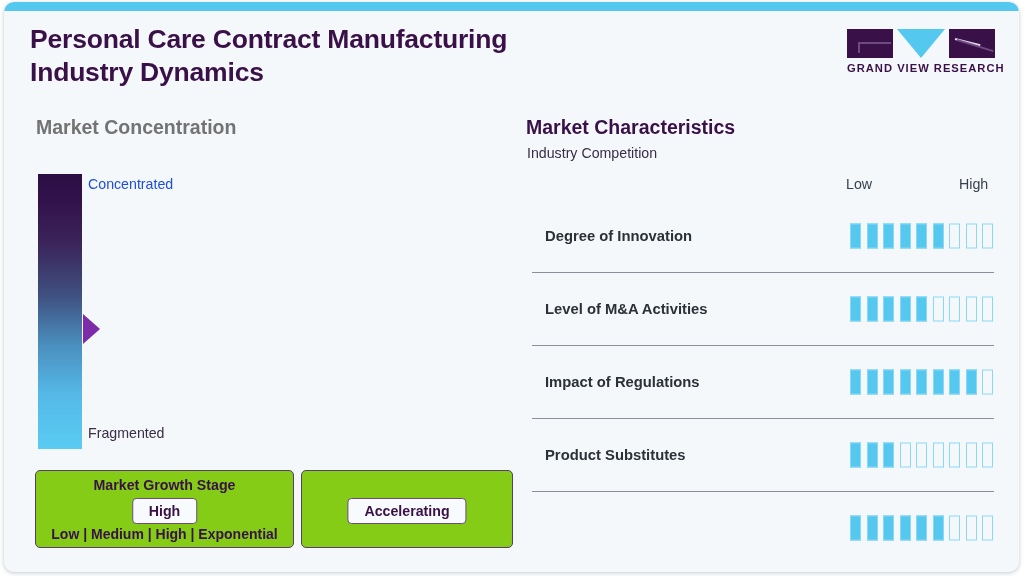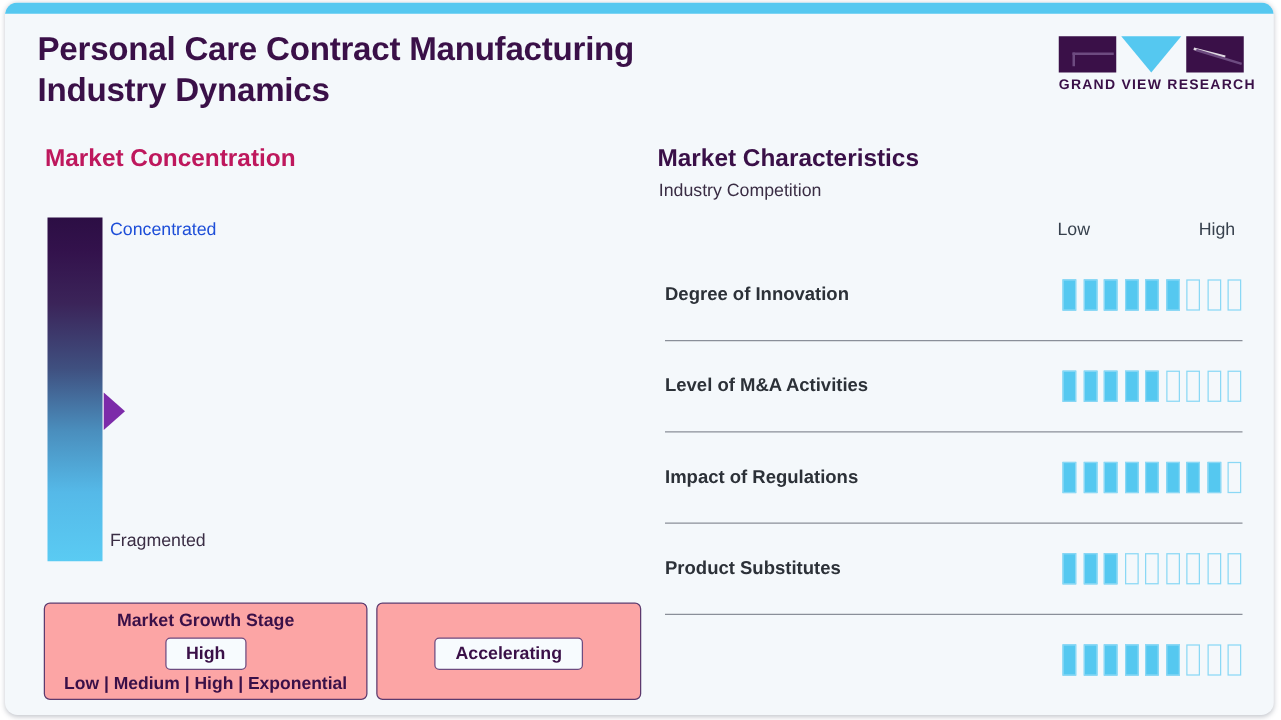--- a/index.html
+++ b/index.html
@@ -130,21 +130,21 @@
     white-space: nowrap;
   }
 
   
   #market-concentration-heading {
     position: absolute;
     left: 32px;
     top: 114px;
     font-size: 19.5px;
     font-weight: bold;
-    color: #be185d;
+    color: #737373;
   }
 
   #concentration-gradient-bar {
     position: absolute;
     left: 34px;
     top: 172px;
     width: 44px;
     height: 275px;
     background: linear-gradient(to bottom,
         #2c0e44 0%,
@@ -189,25 +189,25 @@
     font-size: 15px;
     font-weight: bold;
     color: #3a1048;
     line-height: 1.32;
   }
   #market-position-label .pos-line { display: block; }
 
   
   .metric-box {
     position: absolute;
-    top: 480px;
+    top: 468px;
     height: 78px;
     border: 1px solid #5c3a6e;
     border-radius: 5px;
-    background: #fca5a5;
+    background: #84cc16;
     box-sizing: border-box;
   }
   #market-growth-stage-box { left: 31px; width: 259px; }
   #pace-of-growth-box      { left: 297px; width: 212px; }
 
   .metric-box-title {
     position: absolute;
     top: 6px;
     left: 0;
     width: 100%;
@@ -282,21 +282,21 @@
   }
   .characteristic-row {
     position: relative;
     height: 72px;
   }
   .characteristic-row + .characteristic-row {
     border-top: 1.4px solid #8a8f99;
   }
   .characteristic-label {
     position: absolute;
-    left: 0;
+    left: 13px;
     top: 50%;
     transform: translateY(-50%);
     font-size: 14.8px;
     font-weight: bold;
     color: #2c3138;
     white-space: nowrap;
   }
   .rating-bars {
     position: absolute;
     right: 1px;

